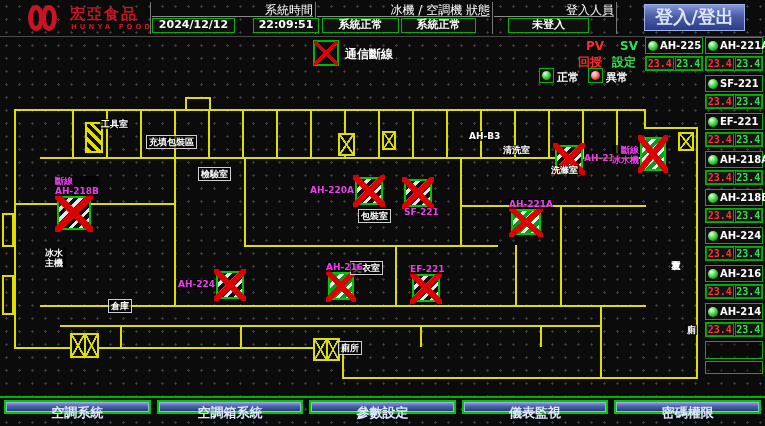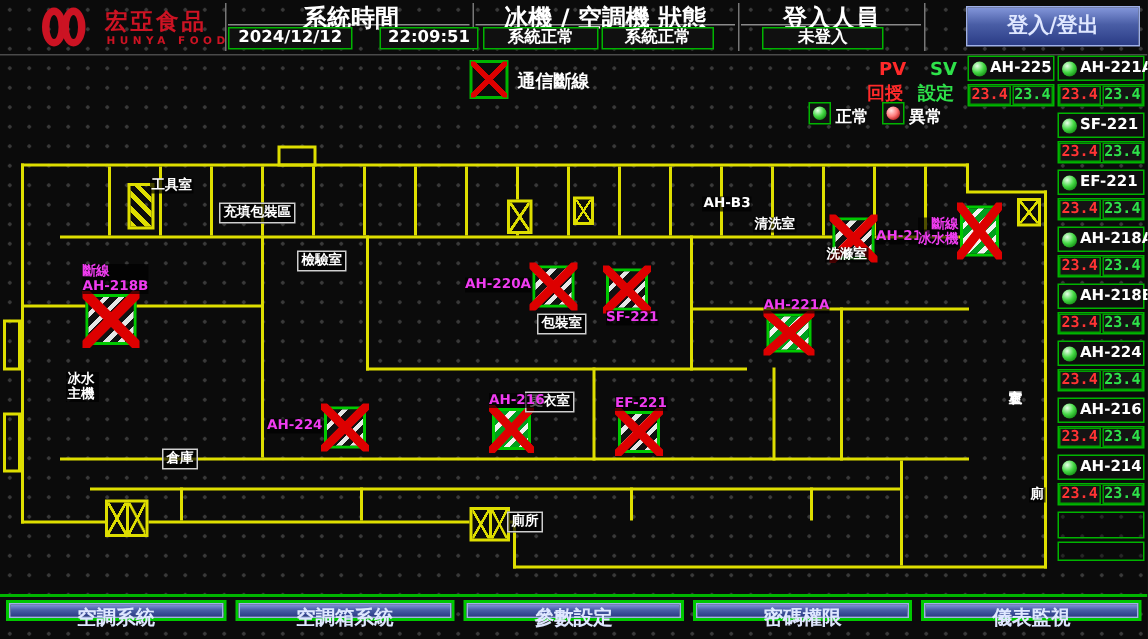--- a/index.html
+++ b/index.html
@@ -10,28 +10,28 @@
     background-size:13px 13px;
     font-family:"DejaVu Sans","Liberation Sans",sans-serif;color:#fff}
 
   
   .hdr{position:absolute;left:0;top:0;width:765px;height:37px;border-bottom:1px solid #4a4a4a}
   .logo-mark{position:absolute;left:28px;top:4px;width:34px;height:28px}
   .logo-mark i{position:absolute;width:16px;height:26px;border:5px solid #cc1323;border-radius:50%}
   .logo-mark i.l{left:0;top:1px}.logo-mark i.r{left:13px;top:1px}
   .logo-title{position:absolute;left:70px;top:5px;font-size:15px;font-weight:bold;color:#cc1323;letter-spacing:2px}
   .logo-sub{position:absolute;left:71px;top:23px;font-size:7px;font-weight:bold;color:#cc1323;letter-spacing:3px}
-  .hlabel{position:absolute;font-size:16px;font-weight:bold;color:#fff;text-align:center}
+  .hlabel{position:absolute;font-size:12px;font-weight:normal;color:#fff;text-align:right}
   .hsep{position:absolute;top:2px;width:1px;height:32px;background:#777}
   .hline{position:absolute;top:16px;height:1px;background:#8a8a8a}
   .gbox{position:absolute;height:15px;border:1px solid #00b400;background:#101010;
         color:#fff;font-size:11px;font-weight:bold;text-align:center;line-height:12px}
   .bluebtn{background:linear-gradient(180deg,#8396da 0%,#4a5ea6 45%,#2b3c86 100%);
         border:1px solid #9fb0e8;color:#dfe7ff;font-weight:bold;text-align:center}
-  #login-btn{position:absolute;left:644px;top:4px;width:116px;height:27px;font-size:14px;line-height:24px}
+  #login-btn{position:absolute;left:644px;top:4px;width:101px;height:27px;font-size:18px;line-height:24px}
 
   
   #floor-buttons{position:absolute;left:3px;top:38px;width:311px;display:flex;flex-wrap:wrap;gap:1px 3px}
   .fwrap{border:2px solid #00b400;width:99px;height:17px;background:#0c0c0c}
   .fbtn{width:100%;height:100%;background:linear-gradient(180deg,#5d5d5d,#2b2b2b 55%,#1d1d1d);
         color:#e9e9e9;font-size:11px;font-weight:bold;text-align:center;line-height:13px}
 
   
   .commbox{position:absolute;left:313px;top:40px;width:26px;height:26px;border:2px solid #00b400;background:#0c0c0c}
   .xmark{position:absolute;inset:-1px;
@@ -390,20 +390,20 @@
       <div class="navwrap">
         <div class="bluebtn navbtn">空調系統</div>
       </div>
       <div class="navwrap">
         <div class="bluebtn navbtn">空調箱系統</div>
       </div>
       <div class="navwrap">
         <div class="bluebtn navbtn">參數設定</div>
       </div>
       <div class="navwrap">
+        <div class="bluebtn navbtn">儀表監視</div>
+      </div>
+      <div class="navwrap">
         <div class="bluebtn navbtn">密碼權限</div>
       </div>
-      <div class="navwrap">
-        <div class="bluebtn navbtn">儀表監視</div>
-      </div>
     </div>
 
 </div>
 
 </body></html>

